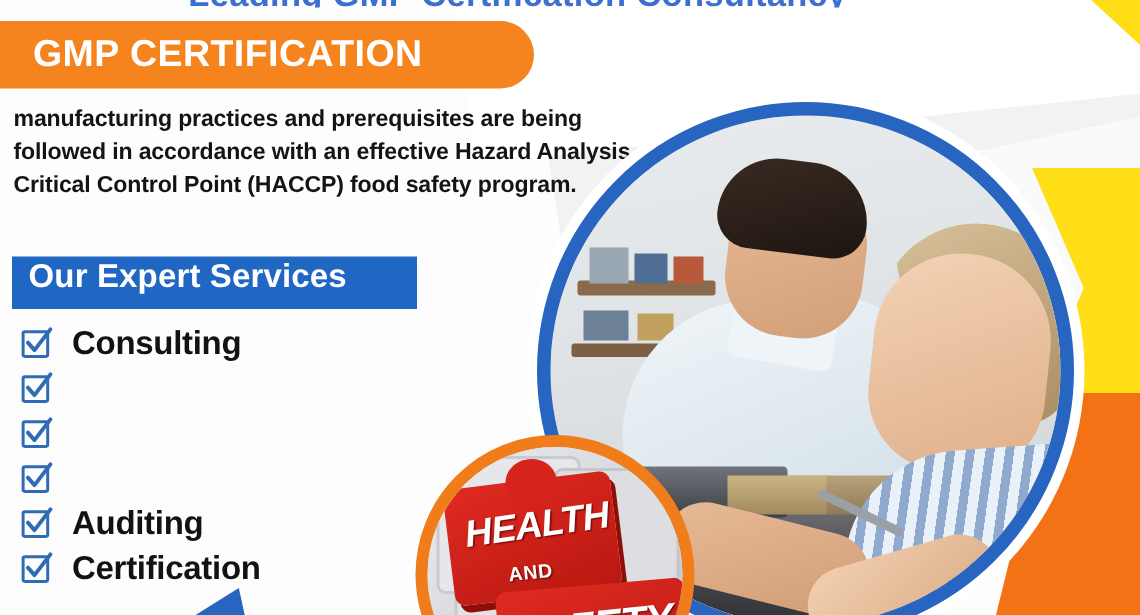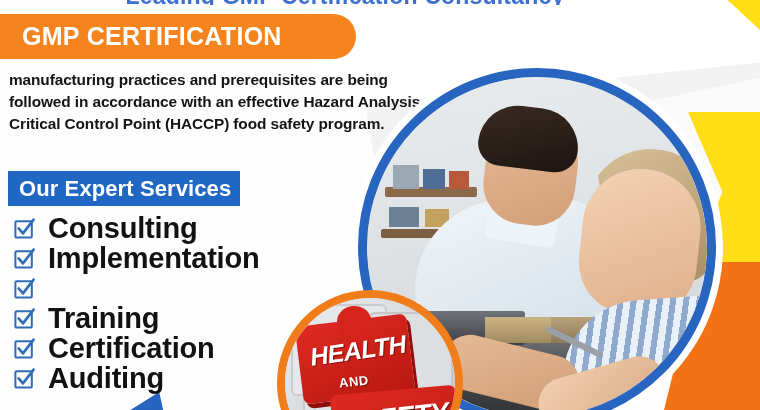--- a/index.html
+++ b/index.html
@@ -119,23 +119,23 @@
     font-weight:bold;
     line-height:1.42;
     color:#141414;
     letter-spacing:-.1px;
   }
 
   
   .services-banner {
     position:absolute;
     left:8px; top:171px;
-    width:232px; height:35px;
+    width:270px; height:35px;
     background:#2067c4;
-    display:flex; align-items:center;
+    display:flex; align-items:flex-start;
   }
   .services-banner-text {
     color:#ffffff;
     font-size:22px;
     font-weight:bold;
     padding-left:11px;
     letter-spacing:.1px;
   }
 
   
@@ -151,21 +151,21 @@
     margin-bottom:1px;
   }
   .check-icon {
     width:21px; height:21px;
     flex:0 0 21px;
     margin-right:13px;
     position:relative;
   }
   .check-icon svg { display:block; overflow:visible; }
   .service-label {
-    font-size:29px;
+    font-size:22px;
     font-weight:bold;
     color:#121212;
     letter-spacing:-.2px;
     white-space:nowrap;
   }
 
   
   .photo-circle {
     position:absolute;
     left:358px; top:68px;
@@ -422,56 +422,54 @@
         </span>
         <span class="service-label">Consulting</span>
       </li>
       <li class="service-item">
         <span class="check-icon">
           <svg width="21" height="21" viewBox="0 0 21 21">
             <rect x="1.4" y="3.2" width="16.4" height="16.4" rx="1.2" fill="none" stroke="#2f6cb5" stroke-width="2"></rect>
             <path d="M4.6 10.4 L9.0 15.4 L19.6 1.6" fill="none" stroke="#2f6cb5" stroke-width="2.6" stroke-linecap="round" stroke-linejoin="round"></path>
           </svg>
         </span>
-        <span class="service-label">Implementation</span>
       </li>
       <li class="service-item">
         <span class="check-icon">
           <svg width="21" height="21" viewBox="0 0 21 21">
             <rect x="1.4" y="3.2" width="16.4" height="16.4" rx="1.2" fill="none" stroke="#2f6cb5" stroke-width="2"></rect>
             <path d="M4.6 10.4 L9.0 15.4 L19.6 1.6" fill="none" stroke="#2f6cb5" stroke-width="2.6" stroke-linecap="round" stroke-linejoin="round"></path>
           </svg>
         </span>
       </li>
       <li class="service-item">
         <span class="check-icon">
           <svg width="21" height="21" viewBox="0 0 21 21">
             <rect x="1.4" y="3.2" width="16.4" height="16.4" rx="1.2" fill="none" stroke="#2f6cb5" stroke-width="2"></rect>
             <path d="M4.6 10.4 L9.0 15.4 L19.6 1.6" fill="none" stroke="#2f6cb5" stroke-width="2.6" stroke-linecap="round" stroke-linejoin="round"></path>
           </svg>
         </span>
-        <span class="service-label">Training</span>
+      </li>
+      <li class="service-item">
+        <span class="check-icon">
+          <svg width="21" height="21" viewBox="0 0 21 21">
+            <rect x="1.4" y="3.2" width="16.4" height="16.4" rx="1.2" fill="none" stroke="#2f6cb5" stroke-width="2"></rect>
+            <path d="M4.6 10.4 L9.0 15.4 L19.6 1.6" fill="none" stroke="#2f6cb5" stroke-width="2.6" stroke-linecap="round" stroke-linejoin="round"></path>
+          </svg>
+        </span>
+        <span class="service-label">Auditing</span>
       </li>
       <li class="service-item">
         <span class="check-icon">
           <svg width="21" height="21" viewBox="0 0 21 21">
             <rect x="1.4" y="3.2" width="16.4" height="16.4" rx="1.2" fill="none" stroke="#2f6cb5" stroke-width="2"></rect>
             <path d="M4.6 10.4 L9.0 15.4 L19.6 1.6" fill="none" stroke="#2f6cb5" stroke-width="2.6" stroke-linecap="round" stroke-linejoin="round"></path>
           </svg>
         </span>
         <span class="service-label">Certification</span>
-      </li>
-      <li class="service-item">
-        <span class="check-icon">
-          <svg width="21" height="21" viewBox="0 0 21 21">
-            <rect x="1.4" y="3.2" width="16.4" height="16.4" rx="1.2" fill="none" stroke="#2f6cb5" stroke-width="2"></rect>
-            <path d="M4.6 10.4 L9.0 15.4 L19.6 1.6" fill="none" stroke="#2f6cb5" stroke-width="2.6" stroke-linecap="round" stroke-linejoin="round"></path>
-          </svg>
-        </span>
-        <span class="service-label">Auditing</span>
       </li>
     </ul>
 
   <div class="photo-circle">
     <div class="photo-inner">
       <div class="ph-wall"></div>
       <div class="ph-shelf"></div>
       <div class="ph-shelf2"></div>
       <div class="ph-box1"></div>
       <div class="ph-box2"></div>

